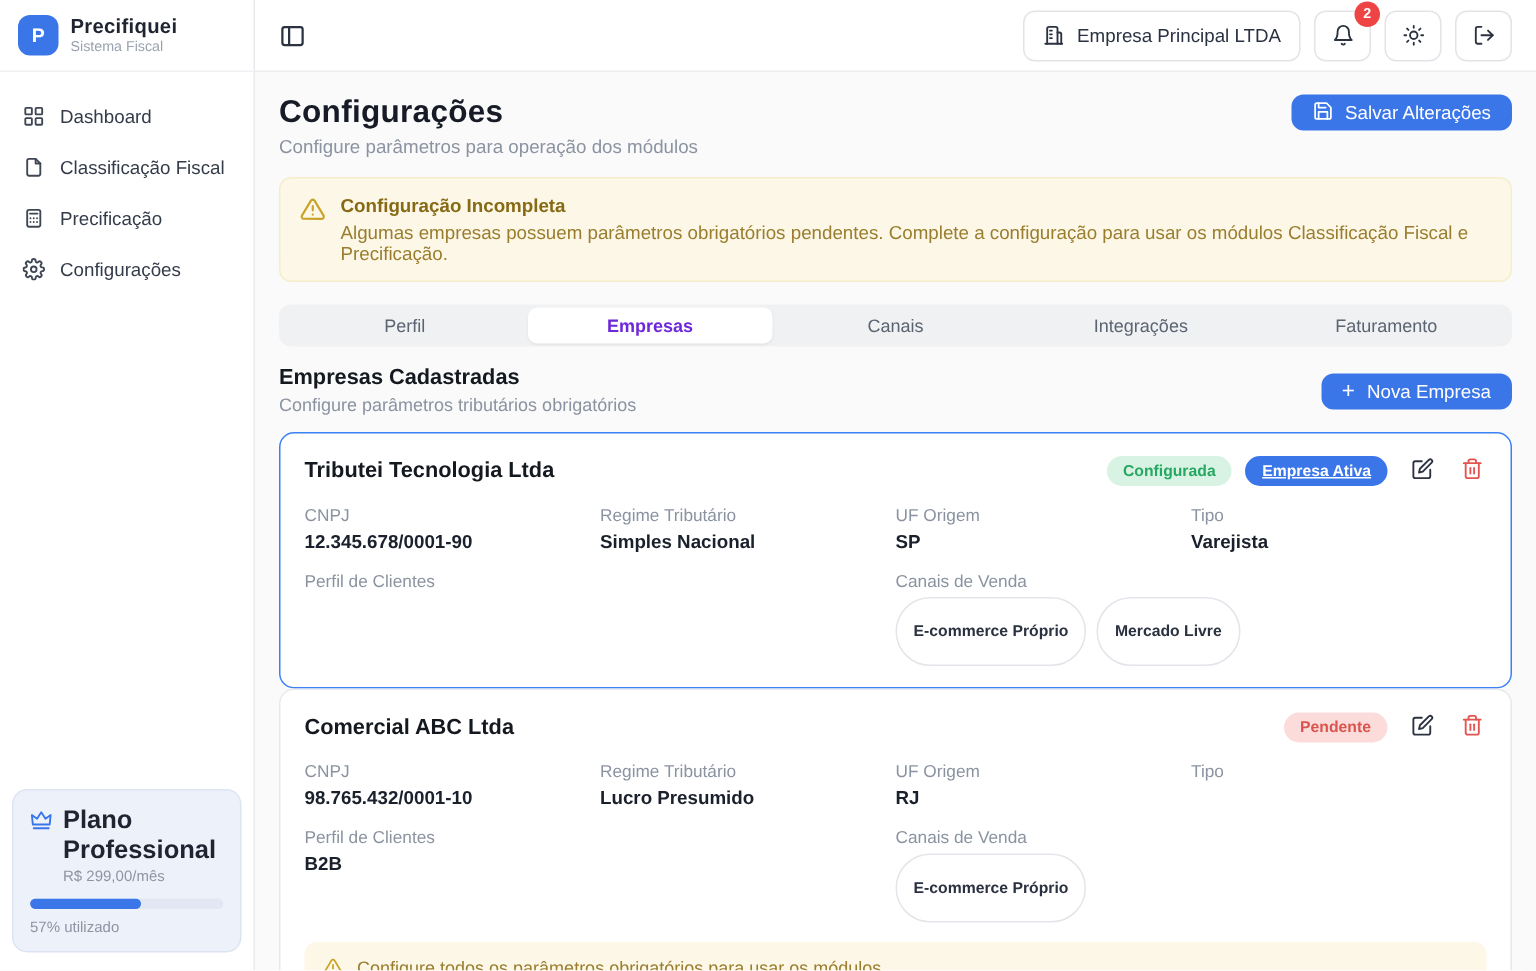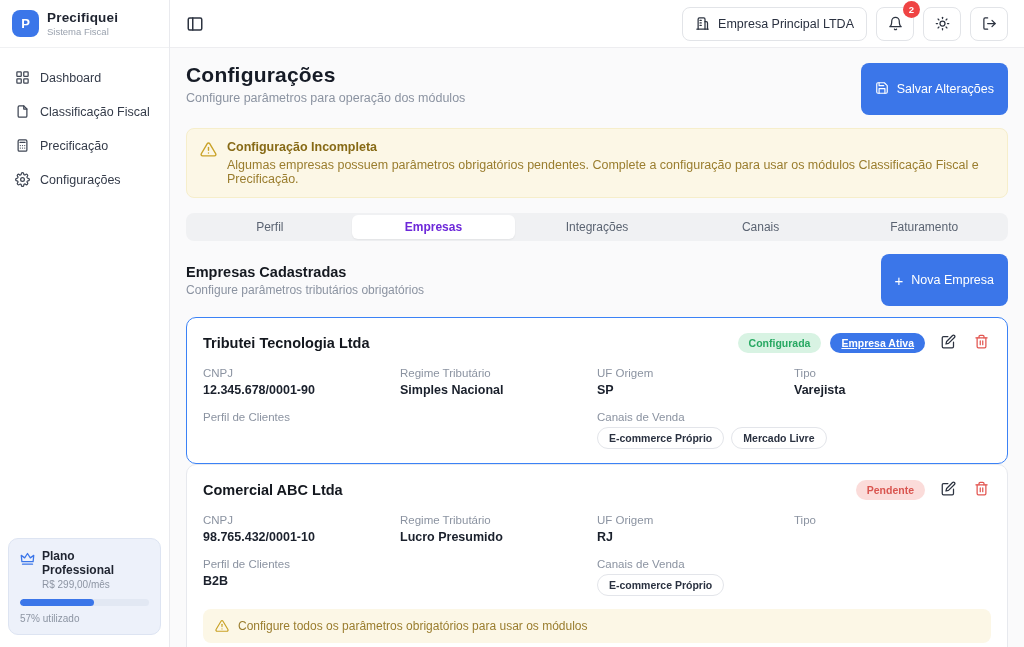--- a/index.html
+++ b/index.html
@@ -15,21 +15,21 @@
   .brand-sub { font-size:9.5px; color:#9aa2ae; margin-top:1px; }
   .nav { flex:1; padding:14px 0; }
   .nav-item { display:flex; align-items:center; gap:10px; padding:8px 15px; margin-bottom:3px; font-size:12.5px; color:#343b49; cursor:pointer; }
   .nav-item .ic { width:15px; height:15px; color:#3f4654; flex:none; display:flex; }
   .nav-item svg { width:15px; height:15px; }
 
   .plan-card { margin:8px 8px 12px; background:#edf1fa; border:1px solid #dde4f2; border-radius:10px; padding:10px 11px; }
   .plan-top { display:flex; gap:7px; align-items:flex-start; margin-bottom:9px; }
   .plan-top .ic { width:15px; height:15px; color:var(--primary,#3b76e9); margin-top:2px; display:flex; }
   .plan-top svg { width:15px; height:15px; }
-  .plan-name { font-size:12px; font-weight:bold; color:#1f2430; }
+  .plan-name { font-size:17px; font-weight:bold; color:#1f2430; }
   .plan-price { font-size:10px; color:#8d95a3; margin-top:2px; }
   .plan-usage { display:flex; justify-content:space-between; margin-bottom:7px; }
   .usage-label { font-size:10px; color:#5d6573; width:58px; line-height:1.5; }
   .usage-value { font-size:11px; font-weight:bold; color:#1f2430; width:46px; text-align:right; line-height:1.5; }
   .progress { height:7px; background:#e2e8f3; border-radius:99px; overflow:hidden; margin-bottom:7px; }
   .progress-fill { height:100%; background:var(--primary,#3b76e9); border-radius:99px; }
   .plan-percent { font-size:10px; color:#8d95a3; }
 
   
   .main { flex:1; display:flex; flex-direction:column; background:#fafafb; min-width:0; }
@@ -41,21 +41,21 @@
   .company-btn .ic, .icon-btn .ic { display:flex; color:#2c3340; }
   .company-btn svg { width:15px; height:15px; }
   .icon-btn { position:relative; width:38px; height:34px; background:#fff; border:1px solid #e2e4e8; border-radius:8px; display:flex; align-items:center; justify-content:center; cursor:pointer; }
   .icon-btn svg { width:15px; height:15px; }
   .notif-badge { position:absolute; top:-7px; right:-7px; min-width:17px; height:17px; border-radius:99px; background:var(--badge-red,#ef4444); color:#fff; font-size:9.5px; font-weight:bold; display:flex; align-items:center; justify-content:center; padding:0 4px; }
 
   .content { flex:1; padding:15px 16px 0; overflow:hidden; }
   .page-head { display:flex; justify-content:space-between; align-items:flex-start; margin-bottom:13px; }
   .page-title { font-size:21px; font-weight:bold; color:#161b26; letter-spacing:.2px; }
   .page-sub { font-size:12.5px; color:#8b93a1; margin-top:4px; }
-  .btn-primary { display:flex; align-items:center; gap:8px; background:var(--primary,#3b76e9); color:#fff; border:none; border-radius:8px; padding:0 14px; height:52px; font-size:12.5px; font-family:inherit; cursor:pointer; }
+  .btn-primary { display:flex; align-items:center; gap:8px; background:var(--primary,#3b76e9); color:#fff; border:none; border-radius:8px; padding:0 14px; height:24px; font-size:12.5px; font-family:inherit; cursor:pointer; }
   .btn-primary svg { width:14px; height:14px; }
   .btn-primary .plus { font-size:15px; line-height:1; }
 
   .alert { display:flex; gap:10px; background:var(--warning-bg,#fcf7e6); border:1px solid #f6eecb; border-radius:8px; padding:11px 13px; margin-bottom:15px; }
   .alert .ic { width:17px; height:17px; color:#c9a227; flex:none; margin-top:1px; display:flex; }
   .alert svg { width:17px; height:17px; }
   .alert-title { font-size:12.5px; font-weight:bold; color:#876a16; }
   .alert-msg { font-size:12.5px; color:#9a7d2e; margin-top:4px; }
 
   .tabs { display:flex; background:#f0f1f3; border-radius:8px; padding:2px; height:28px; margin-bottom:13px; }
@@ -75,21 +75,21 @@
   .pill-primary { background:var(--primary,#3b76e9); color:#fff;text-decoration:underline; }
   .pill-danger { background:var(--pending-bg,#fbdcda); color:var(--pending-text,#d95550); }
   .action-btn { background:none; border:none; cursor:pointer; padding:2px; margin-left:5px; color:#2c3340; display:flex; }
   .action-btn.danger { color:var(--danger,#e25550); }
   .action-btn svg { width:15px; height:15px; }
   .fields-grid { display:grid; grid-template-columns:repeat(4,1fr); row-gap:14px; }
   .field-label { font-size:11.5px; color:#8b93a1; margin-bottom:4px; }
   .field-value { font-size:12.5px; font-weight:bold; color:#1a202c; }
   .channels { grid-column:3 / span 2; }
   .chips { display:flex; gap:7px; flex-wrap:wrap; margin-top:2px; }
-  .chip { border:1px solid #e3e5ea; background:#fff; border-radius:99px; padding:4px 11px; font-size:10.5px; font-weight:bold; color:#2a3140; }
+  .chip { border:1px solid #e3e5ea; background:#fff; border-radius:99px; padding:16px 11px; font-size:10.5px; font-weight:bold; color:#2a3140; }
   .card-warning { display:flex; align-items:center; gap:9px; background:var(--warning-bg,#fcf7e6); border-radius:8px; padding:10px 12px; margin-top:13px; font-size:12px; color:#9a7d2e; }
   .card-warning .ic { width:14px; height:14px; color:#c9a227; flex:none; display:flex; }
   .card-warning svg { width:14px; height:14px; }
 </style>
 </head>
 <body>
 
 <div class="app">
 
   <aside class="sidebar">
@@ -248,22 +248,22 @@
           </span>
         <div>
           <div class="alert-title">Configuração Incompleta</div>
           <div class="alert-msg">Algumas empresas possuem parâmetros obrigatórios pendentes. Complete a configuração para usar os módulos Classificação Fiscal e Precificação.</div>
         </div>
       </div>
 
       <div class="tabs" id="tabs">
   <div class="tab">Perfil</div>
   <div class="tab active">Empresas</div>
+  <div class="tab">Canais</div>
   <div class="tab">Integrações</div>
-  <div class="tab">Canais</div>
   <div class="tab">Faturamento</div>
         </div>
 
       <div class="section-head">
         <div>
           <div class="section-title">Empresas Cadastradas</div>
           <div class="section-sub">Configure parâmetros tributários obrigatórios</div>
         </div>
         <button class="btn-primary">
           <span class="plus">+</span>

